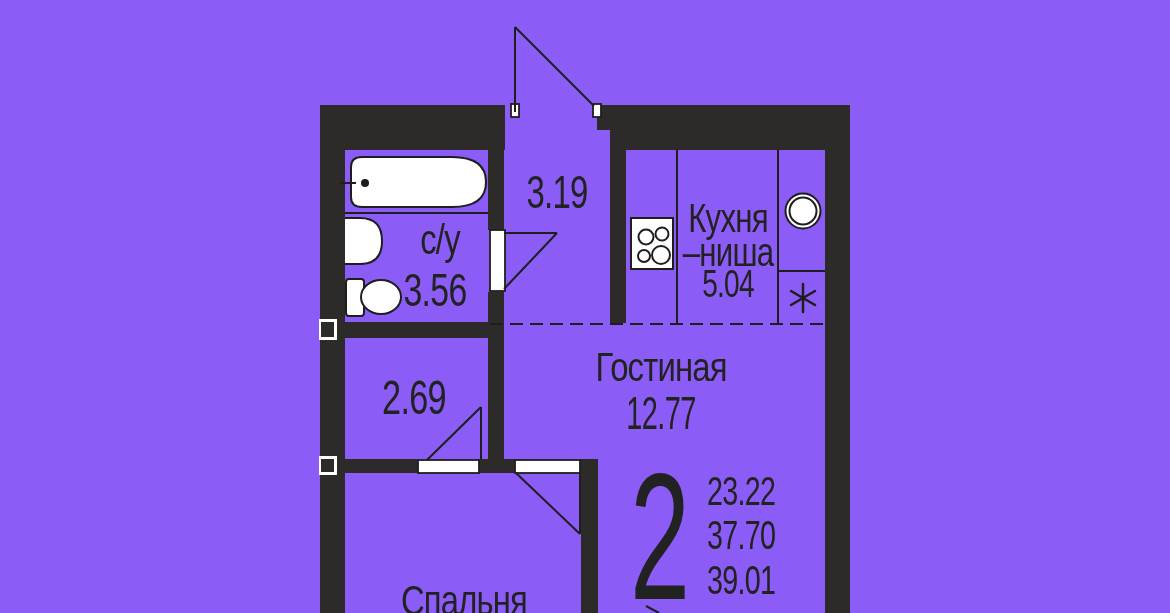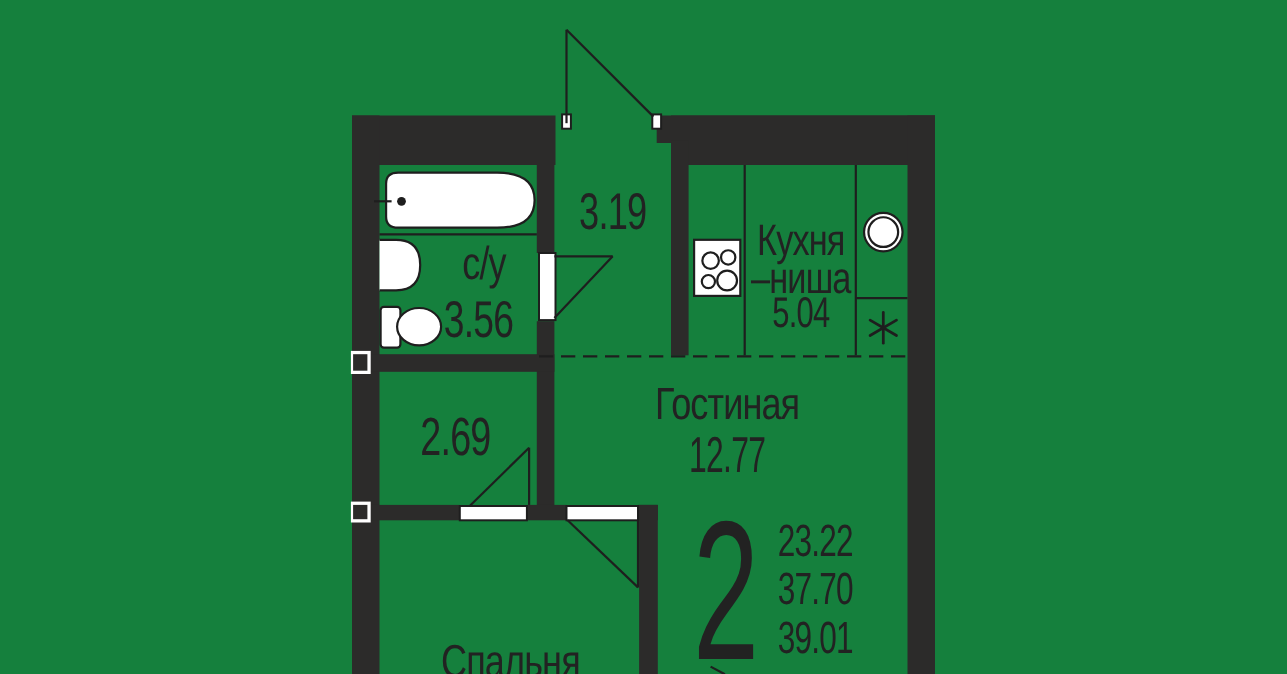--- a/index.html
+++ b/index.html
@@ -1,16 +1,16 @@
 <!DOCTYPE html>
 <html><head>
 <meta charset="utf-8">
 <style>
   html,body{margin:0;padding:0;background:#ffffff;}
-  .canvas{position:relative;width:1170px;height:613px;background:#15803d;overflow:hidden;}
+  .canvas{position:relative;width:1170px;height:613px;background:#8b5cf6;overflow:hidden;}
   svg{position:absolute;left:0;top:0;}
   .txt{fill:#222222;font-family:"Liberation Sans",sans-serif;letter-spacing:-1px;}
   .t42{font-size:42px;} .t47{font-size:47px;} .t40{font-size:40px;}
   .t39{font-size:39px;} .t41{font-size:41px;} .t46{font-size:46px;}
   .t49{font-size:49px;} .t180{font-size:180px;}
   .wall{fill:#2c2b2a;}
   .ln{stroke:#1e1e1e;stroke-width:2;fill:none;}
   .fixture{stroke:#1e1e1e;stroke-width:2;fill:#ffffff;}
   .opening{fill:#ffffff;stroke:#1e1e1e;stroke-width:1.8;}
 </style>

